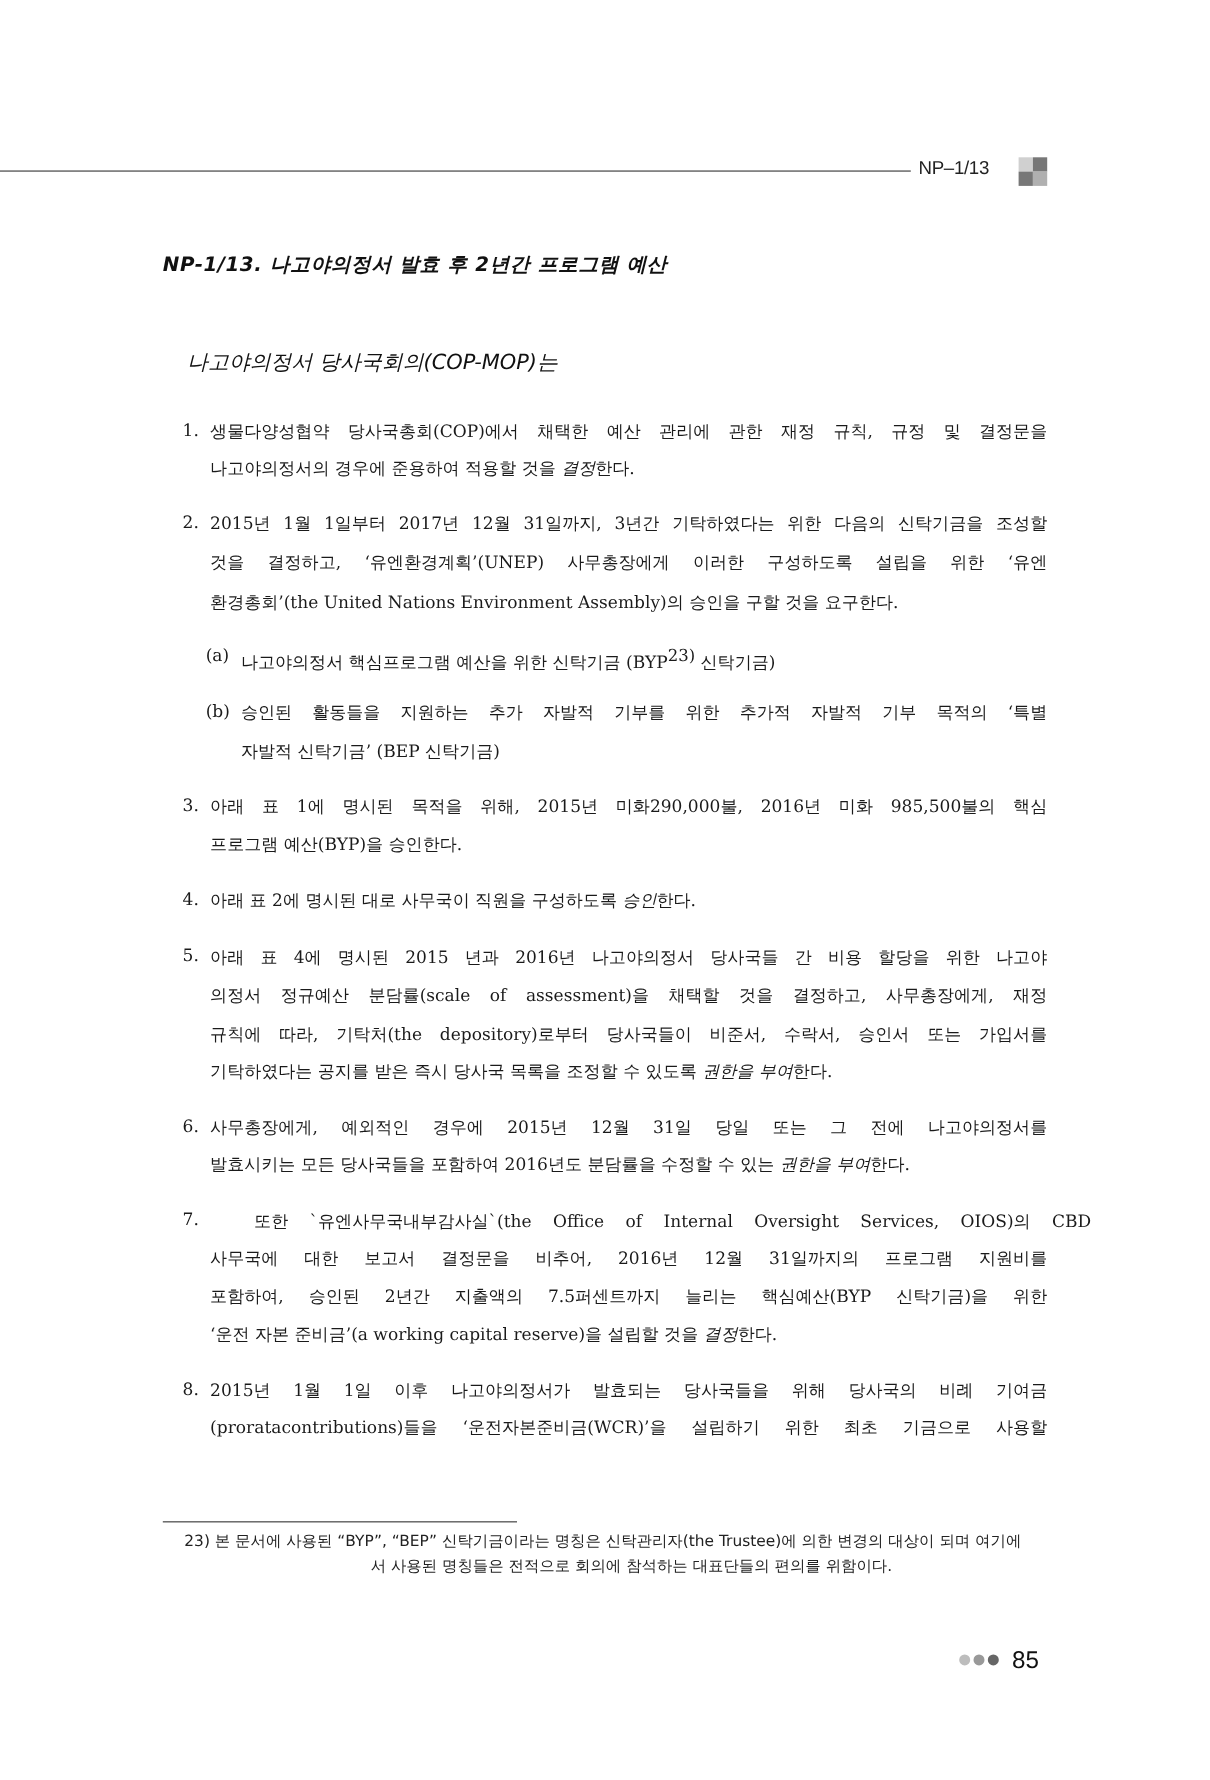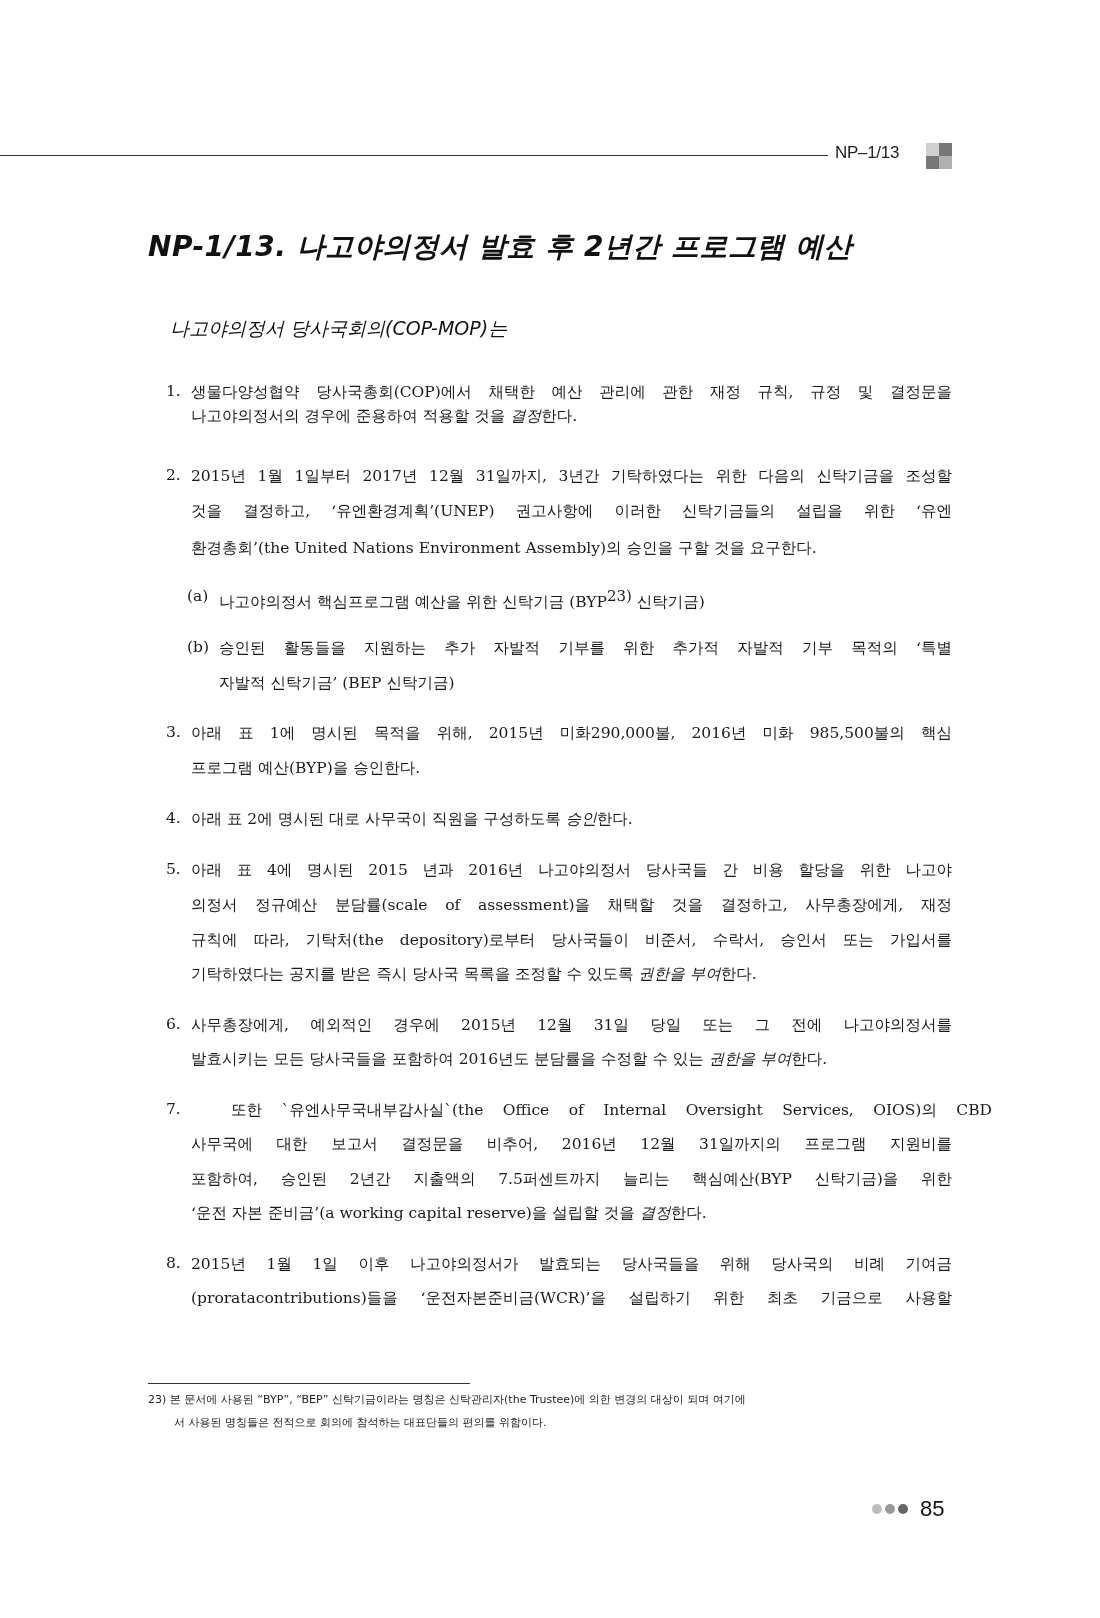--- a/index.html
+++ b/index.html
@@ -3,37 +3,37 @@
 <meta charset="utf-8">
 <style>
   html, body { margin: 0; padding: 0; background: #ffffff; }
   body { width: 1100px; height: 1618px; position: relative; overflow: hidden; color: #1a1a1a; }
   .hdr-line { position: absolute; left: 0; top: 155px; width: 828px; height: 1px; background: #333; }
   .hdr-label { position: absolute; left: 835px; top: 143px; font-family: "Liberation Sans", sans-serif; font-size: 17px; color: #222; letter-spacing: -0.3px; }
   .hdr-squares { position: absolute; left: 926px; top: 143px; width: 26px; height: 26px; display: grid; grid-template-columns: 13px 13px; grid-template-rows: 13px 13px; }
   .hdr-squares span { display: block; }
   .sq1 { background: #d0d0d0; } .sq2 { background: #777777; } .sq3 { background: #777777; } .sq4 { background: #b0b0b0; }
 
-  .title { position: absolute; left: 148px; top: 228px; font-family: "DejaVu Sans", sans-serif; font-weight: bold; font-style: italic; font-size: 28px; color: #111; letter-spacing: 0.5px; }
+  .title { position: absolute; left: 148px; top: 228px; font-family: "DejaVu Sans", sans-serif; font-weight: bold; font-style: italic; font-size: 18px; color: #111; letter-spacing: 0.5px; }
   .subtitle { position: absolute; left: 170px; top: 316px; font-family: "DejaVu Sans", sans-serif; font-style: italic; font-size: 19px; color: #111; }
 
   .body-text { font-family: "DejaVu Serif", serif; font-size: 15.5px; color: #1a1a1a; }
   .item { position: absolute; left: 166px; width: 786px; }
   .item .num { position: absolute; left: 0; top: 0; }
   .item .line { position: absolute; left: 25px; white-space: nowrap; text-align: justify; text-align-last: justify; width: 761px; }
   .item .line.last { text-align-last: left; }
   .sub { position: absolute; left: 187px; width: 765px; }
   .sub .num { position: absolute; left: 0; top: 0; }
   .sub .line { position: absolute; left: 32px; white-space: nowrap; width: 733px; text-align: justify; text-align-last: justify; }
   .sub .line.last { text-align-last: left; }
   em { font-style: italic; }
   sup { font-size: 15px; }
 
   .fn-rule { position: absolute; left: 148px; top: 1383px; width: 322px; height: 1px; background: #333; }
-  .footnote { position: absolute; left: 148px; width: 800px; font-family: "DejaVu Sans", sans-serif; font-size: 11px; color: #222; white-space: nowrap; }
+  .footnote { position: absolute; left: 148px; width: 800px; font-family: "DejaVu Sans", sans-serif; font-size: 14px; color: #222; white-space: nowrap; text-align: center; }
   .fn1 { top: 1392px; }
   .fn2 { top: 1415px; left: 174px; }
 
   .pager { position: absolute; left: 872px; top: 1496px; display: flex; align-items: center; gap: 3px; }
   .dot { width: 10px; height: 10px; border-radius: 50%; display: inline-block; }
   .d1 { background: #bdbdbd; } .d2 { background: #999999; } .d3 { background: #666666; }
   .pagenum { font-family: "Liberation Sans", sans-serif; font-size: 22px; color: #111; margin-left: 9px; }
 </style>
 </head>
 <body>
@@ -46,27 +46,27 @@
   <span class="sq3"></span>
   <span class="sq4"></span>
 </div>
 
 <div class="title">NP-1/13. 나고야의정서 발효 후 2년간 프로그램 예산</div>
 <div class="subtitle">나고야의정서 당사국회의(COP-MOP)는</div>
 
 <div class="item body-text" style="top:382px;">
   <span class="num">1.</span>
   <span class="line" style="top:0;">생물다양성협약 당사국총회(COP)에서 채택한 예산 관리에 관한 재정 규칙, 규정 및 결정문을</span>
-  <span class="line last" style="top:24px;"><span>나고야의정서의 경우에 준용하여 적용할 것을 </span><em>결정</em><span>한다.</span></span>
+  <span class="line last" style="top:34px;"><span>나고야의정서의 경우에 준용하여 적용할 것을 </span><em>결정</em><span>한다.</span></span>
 </div>
 
 <div class="item body-text" style="top:466px;">
   <span class="num">2.</span>
   <span class="line" style="top:0;">2015년 1월 1일부터 2017년 12월 31일까지, 3년간 기탁하였다는 위한 다음의 신탁기금을 조성할</span>
-  <span class="line" style="top:35px;">것을 결정하고, ‘유엔환경계획’(UNEP) 권고사항에 이러한 신탁기금들의 설립을 위한 ‘유엔</span>
+  <span class="line" style="top:35px;">것을 결정하고, ‘유엔환경계획’(UNEP) 사무총장에게 이러한 구성하도록 설립을 위한 ‘유엔</span>
   <span class="line last" style="top:72px;">환경총회’(the United Nations Environment Assembly)의 승인을 구할 것을 요구한다.</span>
 </div>
 
 <div class="sub body-text" style="top:587px;">
   <span class="num">(a)</span>
   <span class="line last" style="top:0;"><span>나고야의정서 핵심프로그램 예산을 위한 신탁기금 (BYP</span><sup>23)</sup><span> 신탁기금)</span></span>
 </div>
 
 <div class="sub body-text" style="top:638px;">
   <span class="num">(b)</span>

